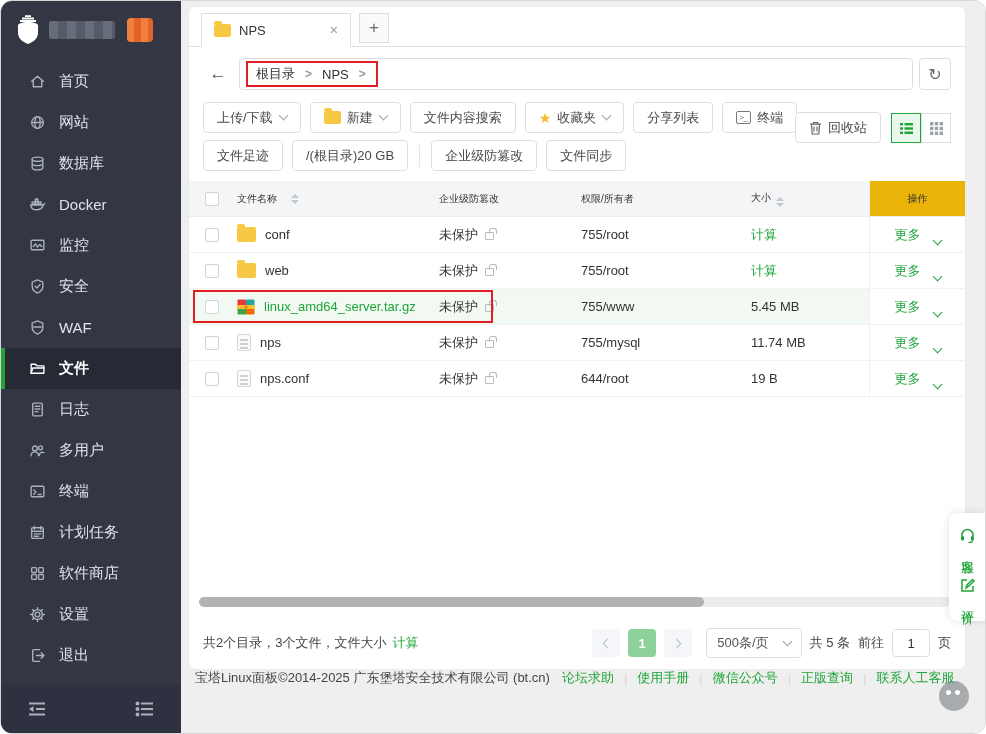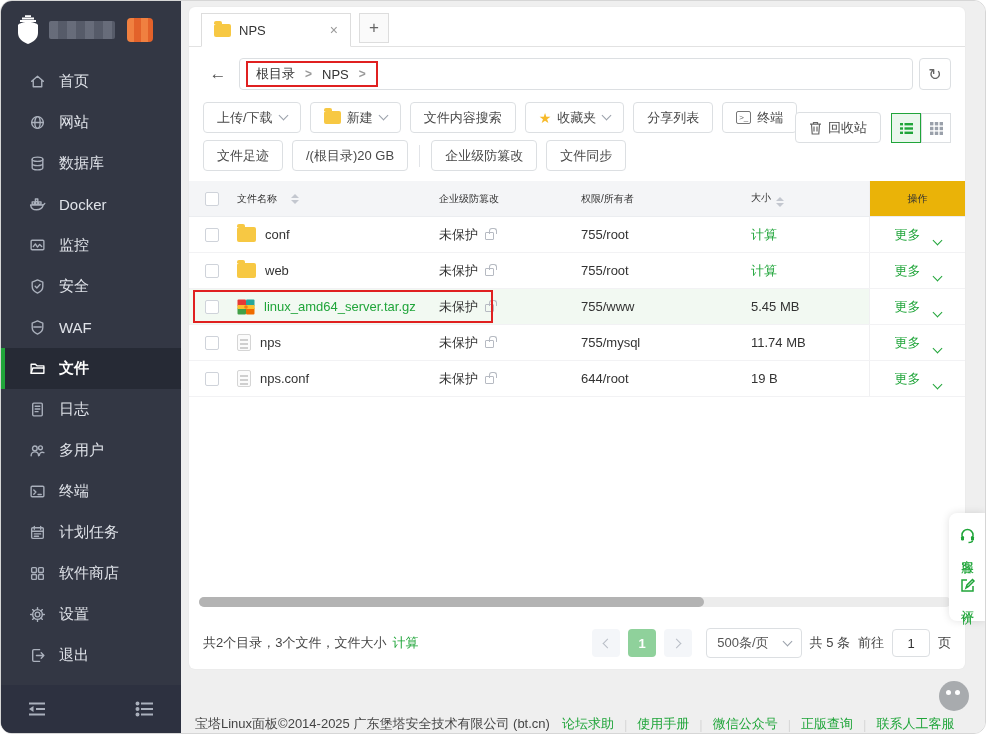--- a/index.html
+++ b/index.html
@@ -100,21 +100,21 @@
   .pager { margin-left:auto; display:flex; align-items:center; gap:8px; }
   .pg { width:28px; height:28px; border-radius:4px; background:#f4f6f9; display:flex; align-items:center; justify-content:center; cursor:pointer; }
   .pg .chev { margin:0; border-color:#b8bdc6; }
   .pg .chev.left { transform:rotate(135deg); margin-left:3px; }
   .pg .chev.right { transform:rotate(-45deg); margin-right:3px; }
   .pg.cur { background:#8fd19b; color:#fff; font-weight:bold; }
   .psize { height:30px; border:1px solid #dcdfe2; border-radius:4px; display:flex; align-items:center; gap:14px; padding:0 10px; color:#555; cursor:pointer; margin-left:6px; }
   .goto-input { width:38px; height:28px; border:1px solid #dcdfe2; border-radius:4px; text-align:center; font-size:13px; color:#333; outline:none; font-family:inherit; }
 
   
-  .page-foot { position:relative; height:64px; display:flex; align-items:flex-end; gap:0; font-size:13px; color:#454545; padding-left:6px; }
+  .page-foot { position:relative; height:64px; display:flex; align-items:flex-start; gap:0; font-size:13px; color:#454545; padding-left:6px; }
   .page-foot .links { display:flex; align-items:center; gap:10px; margin-left:12px; }
   .flink { color:#20a53a; cursor:pointer; }
   .fsep { color:#d8d8d8; }
   .watermark { position:absolute; right:-4px; top:12px; display:flex; align-items:center; gap:8px; color:rgba(110,115,120,.5); font-size:24px; font-weight:bold; pointer-events:none; white-space:nowrap; }
   .wx-ghost { width:30px; height:30px; border-radius:50%; background:rgba(110,115,120,.55); position:relative; flex-shrink:0; }
   .wx-ghost::before { content:""; position:absolute; left:7px; top:9px; width:5px; height:5px; border-radius:50%; background:#fff; box-shadow:9px 0 0 #fff; }
 
   
   .float-panel { position:absolute; right:0; top:512px; width:36px; background:#fff; border-radius:8px 0 0 8px; box-shadow:0 0 8px rgba(0,0,0,.12); padding:14px 0 16px; display:flex; flex-direction:column; align-items:center; gap:22px; z-index:5; }
   .float-item { display:flex; flex-direction:column; align-items:center; gap:5px; cursor:pointer; }

